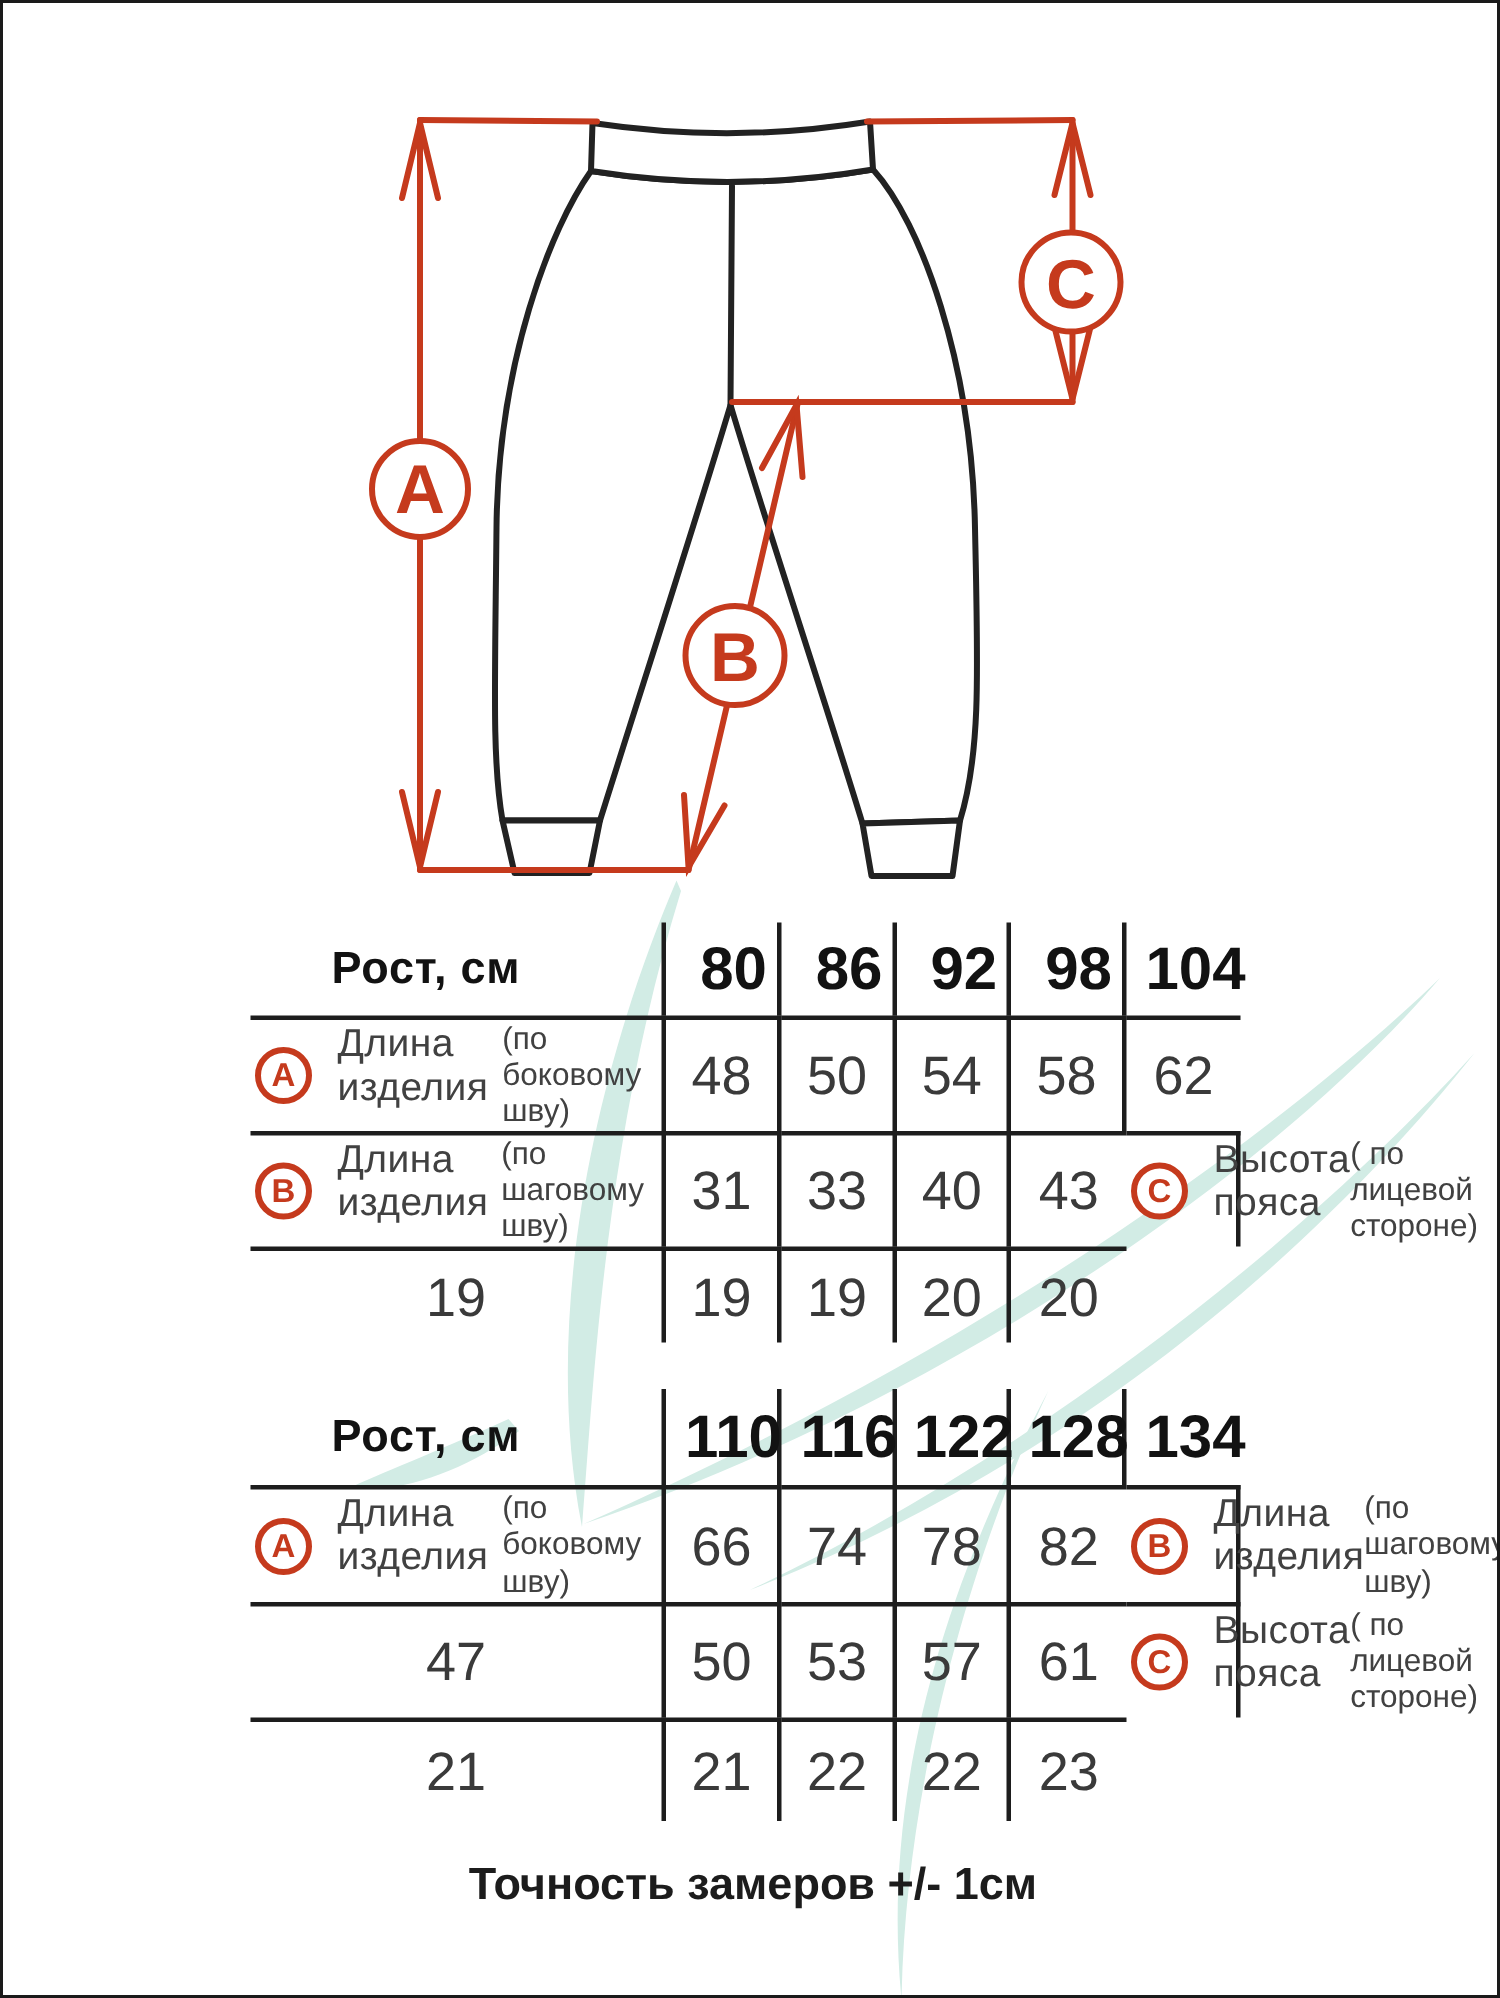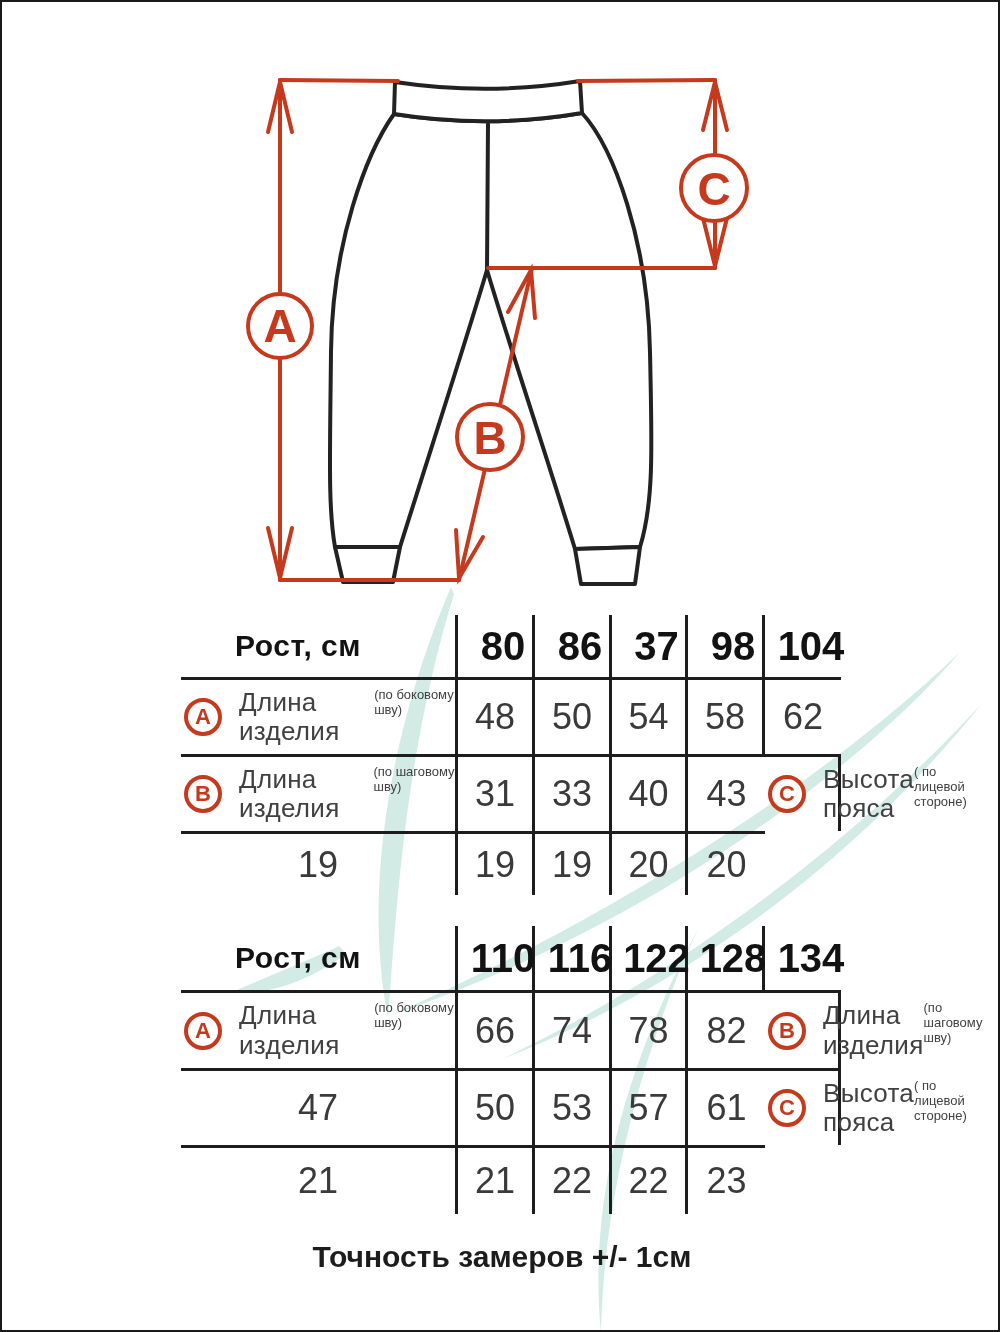--- a/index.html
+++ b/index.html
@@ -4,41 +4,41 @@
 <style>
   html,body { margin:0; padding:0; background:#ffffff; }
   .page {
     position:relative; width:1000px; height:1332px;
     box-sizing:border-box; border:2px solid #1a1a1a;
     background:#ffffff; overflow:hidden;
     font-family:"Liberation Sans", sans-serif;
   }
   .bgsvg { position:absolute; left:0; top:0; z-index:0; }
   .sizetable {
-    position:absolute; left:179px; width:660px; z-index:2;
+    position:absolute; left:165px; width:660px; z-index:2;
     display:grid; grid-template-columns:277px 77px 77px 76px 77px 76px;
   }
   .t1 { top:613px; grid-template-rows:62px 77px 77px 64px; }
   .t2 { top:924px; grid-template-rows:64px 78px 77px 69px; }
   .cell { box-sizing:border-box; display:flex; align-items:center; justify-content:center; }
   .br { border-right:3px solid #1d1d1d; }
   .bt { border-top:3px solid #1d1d1d; }
   .rost { font-size:30px; font-weight:bold; color:#121212; padding-right:40px; letter-spacing:0.5px; }
   .sizehead { font-size:40px; font-weight:bold; color:#121212;padding-left:16px; }
   .val { font-size:36px; font-weight:400; color:#3a3a3a; }
   .lblcell { justify-content:flex-start; padding-left:3px; }
   .rowcircle {
     box-sizing:border-box; width:38px; height:38px; border-radius:50%;
     border:4px solid #c53a1d; color:#c53a1d; font-weight:bold; font-size:22px;
     display:flex; align-items:center; justify-content:center; flex:0 0 auto;
     margin-right:17px; background:#ffffff;
   }
   .lblblock { display:flex; flex-direction:row; justify-content:space-between; }
   .lbltitle { font-size:26px; color:#414141; line-height:1.12; letter-spacing:0.3px; }
-  .lblsub { font-size:13px; color:#414141; line-height:1.15; }
+  .lblsub { font-size:21px; color:#414141; line-height:1.15; }
   .footer {
     position:absolute; left:0; top:1238px; width:1000px; z-index:2;
     text-align:center; font-size:30px; font-weight:bold; color:#1c1c1c;
   }
 </style>
 </head>
 <body>
 
 <div class="page">
 
@@ -90,21 +90,21 @@
       <text x="488" y="436" text-anchor="middle" dominant-baseline="central" font-size="46" font-weight="bold" fill="#c53a1d">B</text>
       <circle cx="712" cy="186" r="33" fill="#ffffff" stroke="#c53a1d" stroke-width="4"></circle>
       <text x="712" y="187" text-anchor="middle" dominant-baseline="central" font-size="46" font-weight="bold" fill="#c53a1d">C</text>
     </g>
   </svg>
 
   <div class="sizetable t1">
     <div class="cell br rost">Рост, см</div>
     <div class="cell br sizehead">80</div>
     <div class="cell br sizehead">86</div>
-    <div class="cell br sizehead">37</div>
+    <div class="cell br sizehead">92</div>
     <div class="cell br sizehead">98</div>
     <div class="cell sizehead">104</div>
 
     <div class="cell br bt lblcell">
       <div class="rowcircle">A</div>
       <div class="lblblock">
         <div class="lbltitle">Длина изделия</div>
         <div class="lblsub">(по боковому шву)</div>
       </div>
     </div>

